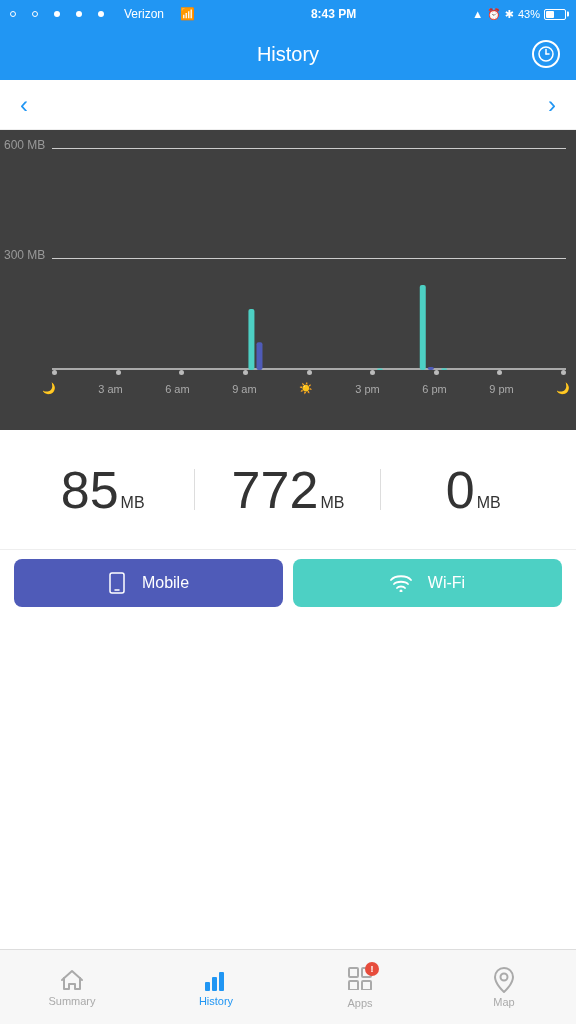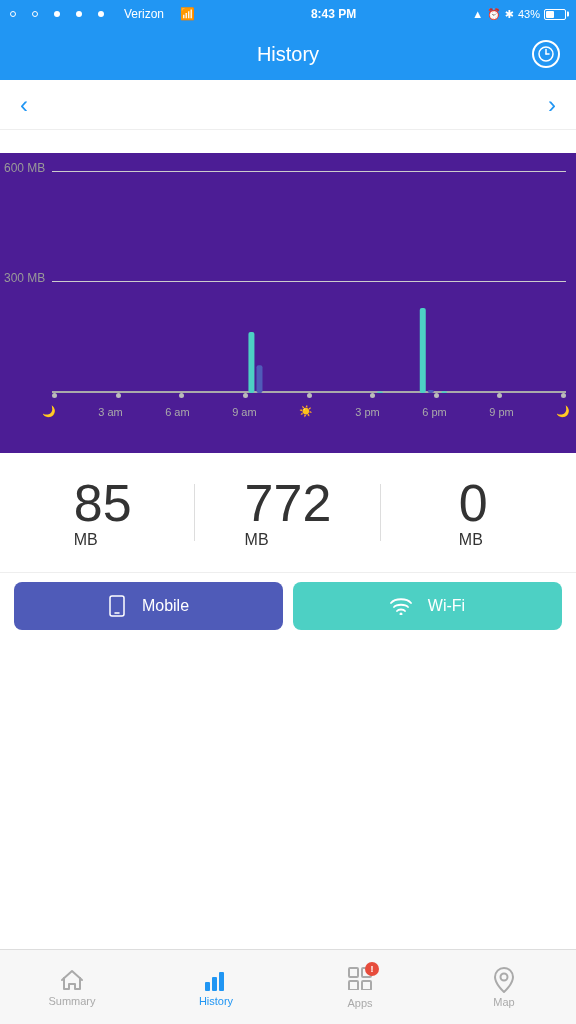--- a/index.html
+++ b/index.html
@@ -103,22 +103,21 @@
     .date-label {
       color: #2196F3;
       font-size: 17px;
     }
 
     
     .chart-area {
       position: relative;
       height: 340px;
       padding: 10px 20px 0 60px;
-      background: #4c1d95;
-      margin-top: 23px;
+      background: #404040;
     }
     .chart-label-y {
       position: absolute;
       left: 8px;
       font-size: 12px;
       color: #999;
     }
     .chart-label-600 { top: 10px; }
     .chart-label-300 { top: 130px; }
     .chart-line {
@@ -169,21 +168,20 @@
     .stat-unit {
       font-size: 16px;
       font-weight: 400;
       color: #333;
       vertical-align: super;
     }
     .stat-number-wrap {
       display: flex;
       align-items: baseline;
       gap: 2px;
-      flex-direction: column;
     }
 
     
     .type-buttons {
       height: 65px;
       display: flex;
       align-items: center;
       gap: 10px;
       padding: 10px 14px;
     }

